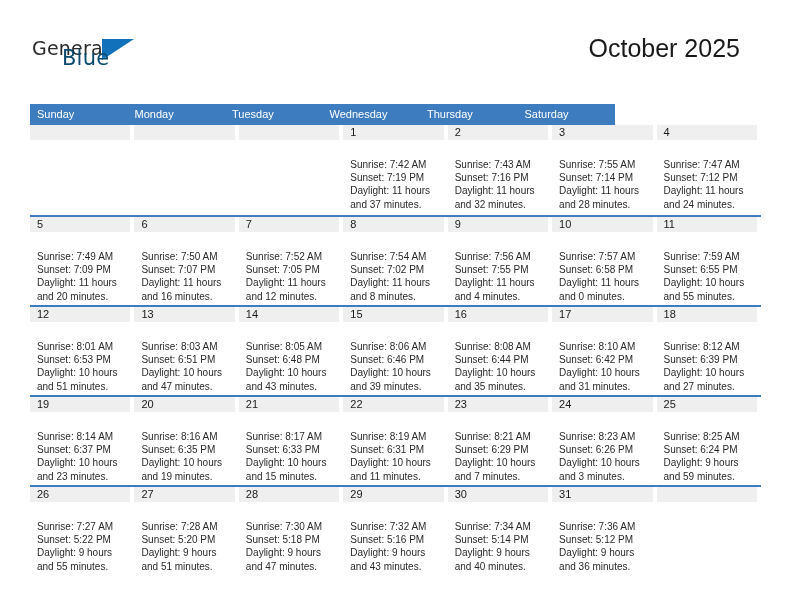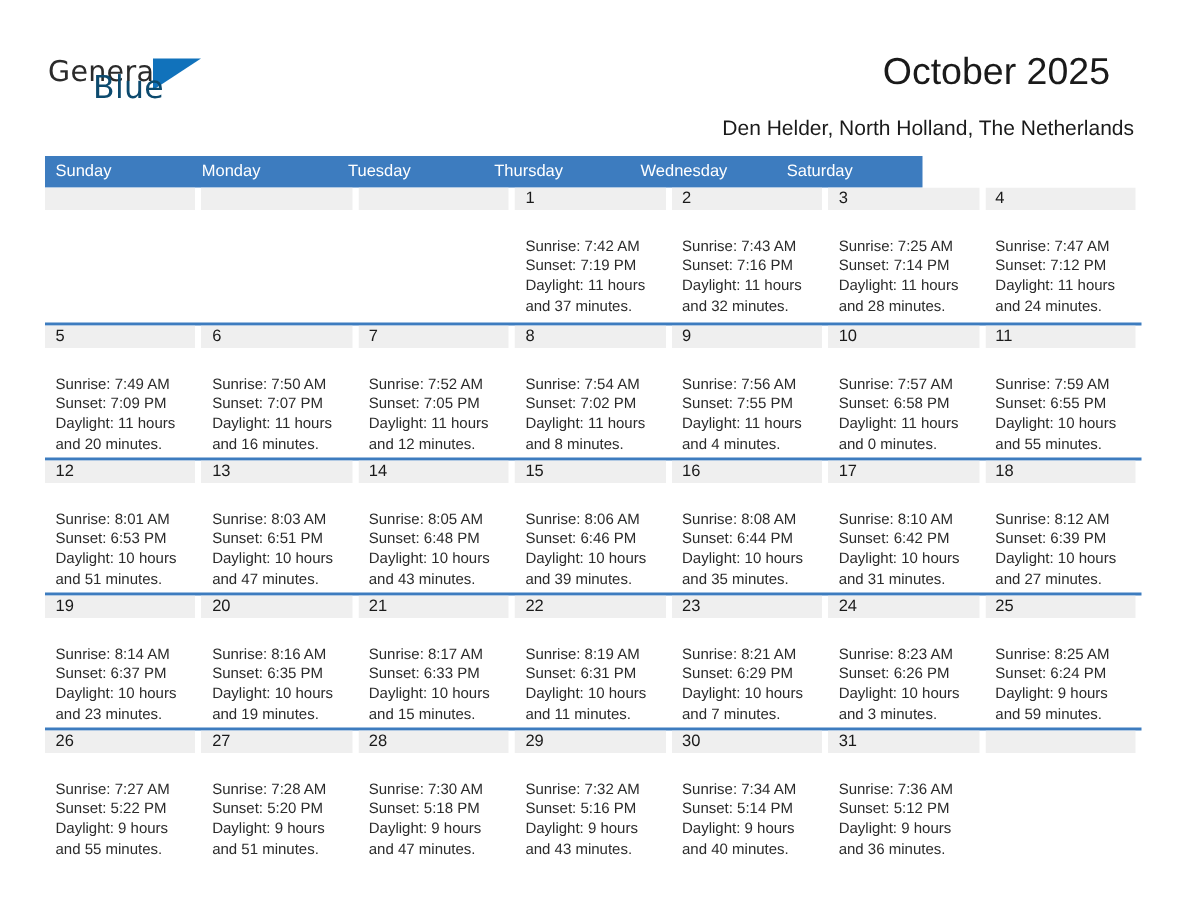--- a/index.html
+++ b/index.html
@@ -157,30 +157,29 @@
 
 <div class="page">
 
   <div class="header">
     <div class="logo">
       <span class="logo-general">General</span>
       <span class="logo-triangle"></span>
       <span class="logo-blue">Blue</span>
     </div>
     <div class="title">October 2025</div>
-    <div class="subtitle">Den Helder, North Holland, The Netherlands</div>
   </div>
 
   <div class="calendar">
     <div class="weekday-row" id="weekday-row">
         <div class="weekday">Sunday</div>
         <div class="weekday">Monday</div>
         <div class="weekday">Tuesday</div>
+        <div class="weekday">Wednesday</div>
         <div class="weekday">Thursday</div>
-        <div class="weekday">Wednesday</div>
         <div class="weekday">Saturday</div>
       </div>
     <div id="weeks-container">
         <div class="week-row">
           <div class="day-cell empty">
             <div class="day-band">
               <div class="day-number"></div>
             </div>
           </div>
           <div class="day-cell empty">
@@ -213,21 +212,21 @@
               <div>Sunset: 7:16 PM</div>
               <div>Daylight: 11 hours</div>
               <div>and 32 minutes.</div>
             </div>
           </div>
           <div class="day-cell">
             <div class="day-band">
               <div class="day-number">3</div>
             </div>
             <div class="day-info">
-              <div>Sunrise: 7:25 AM</div>
+              <div>Sunrise: 7:55 AM</div>
               <div>Sunset: 7:14 PM</div>
               <div>Daylight: 11 hours</div>
               <div>and 28 minutes.</div>
             </div>
           </div>
           <div class="day-cell">
             <div class="day-band">
               <div class="day-number">4</div>
             </div>
             <div class="day-info">

